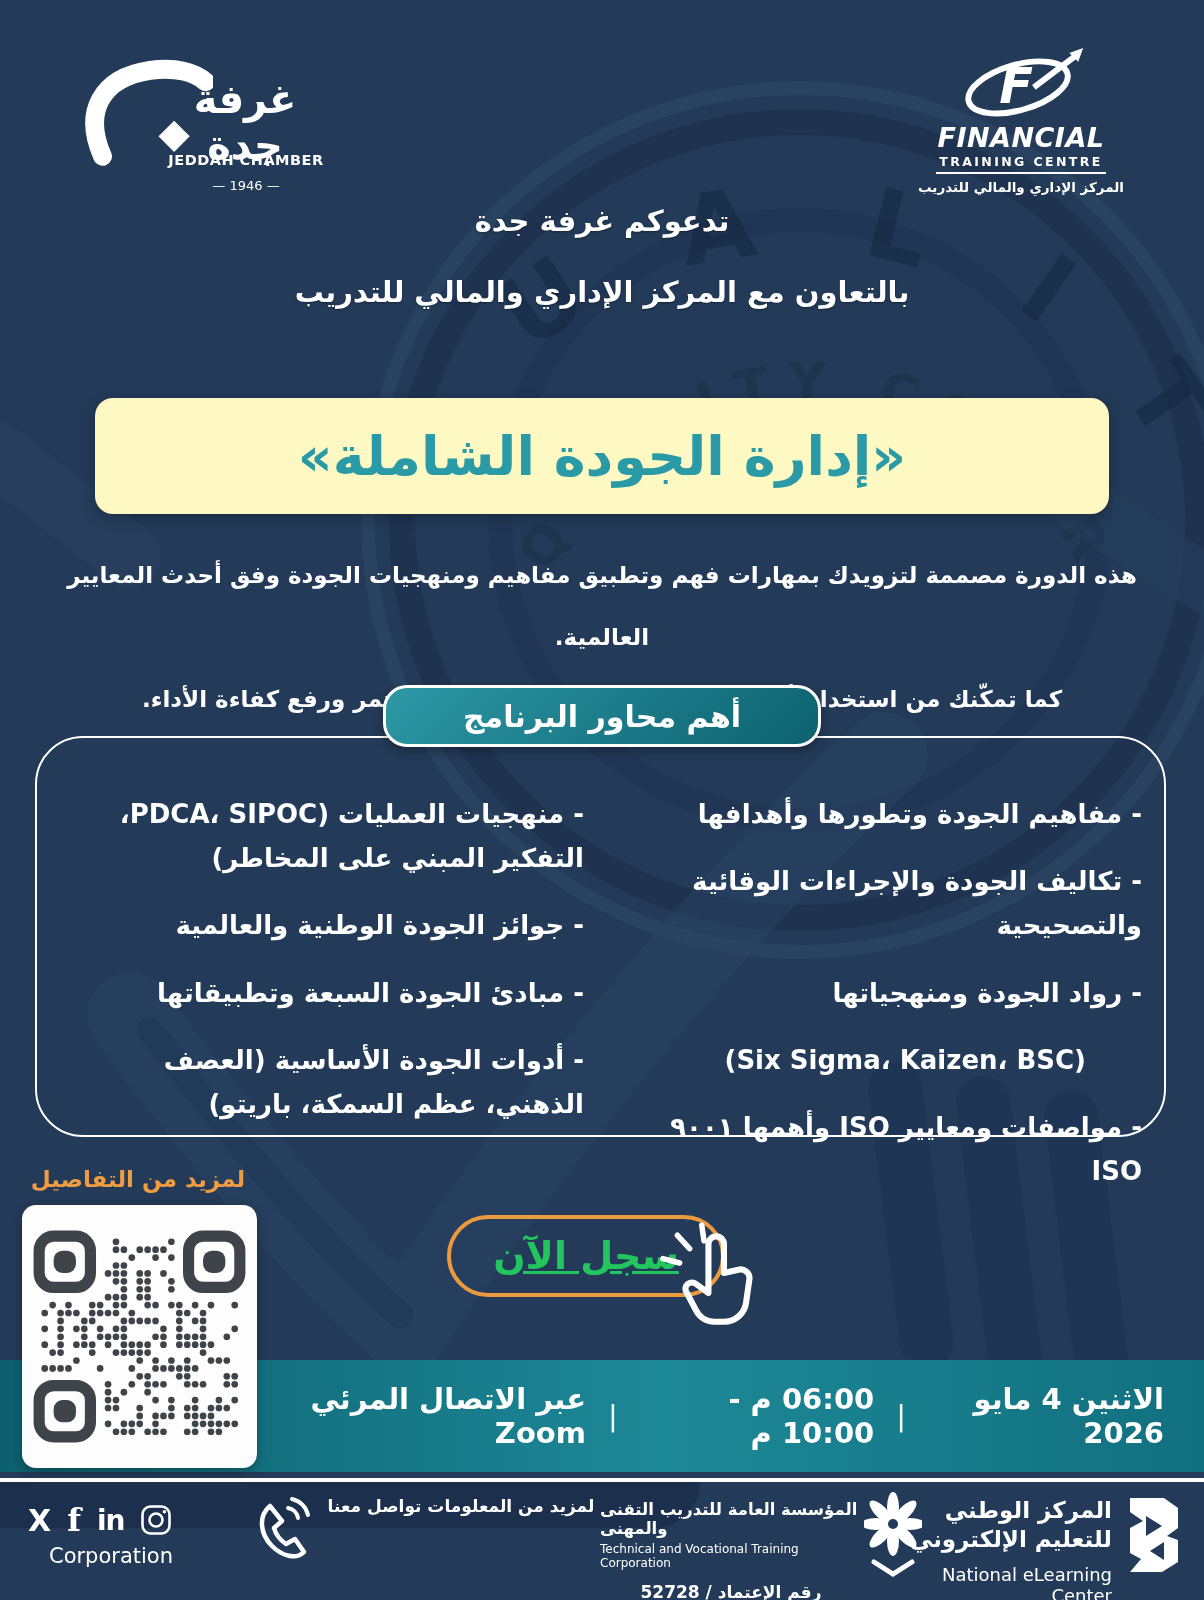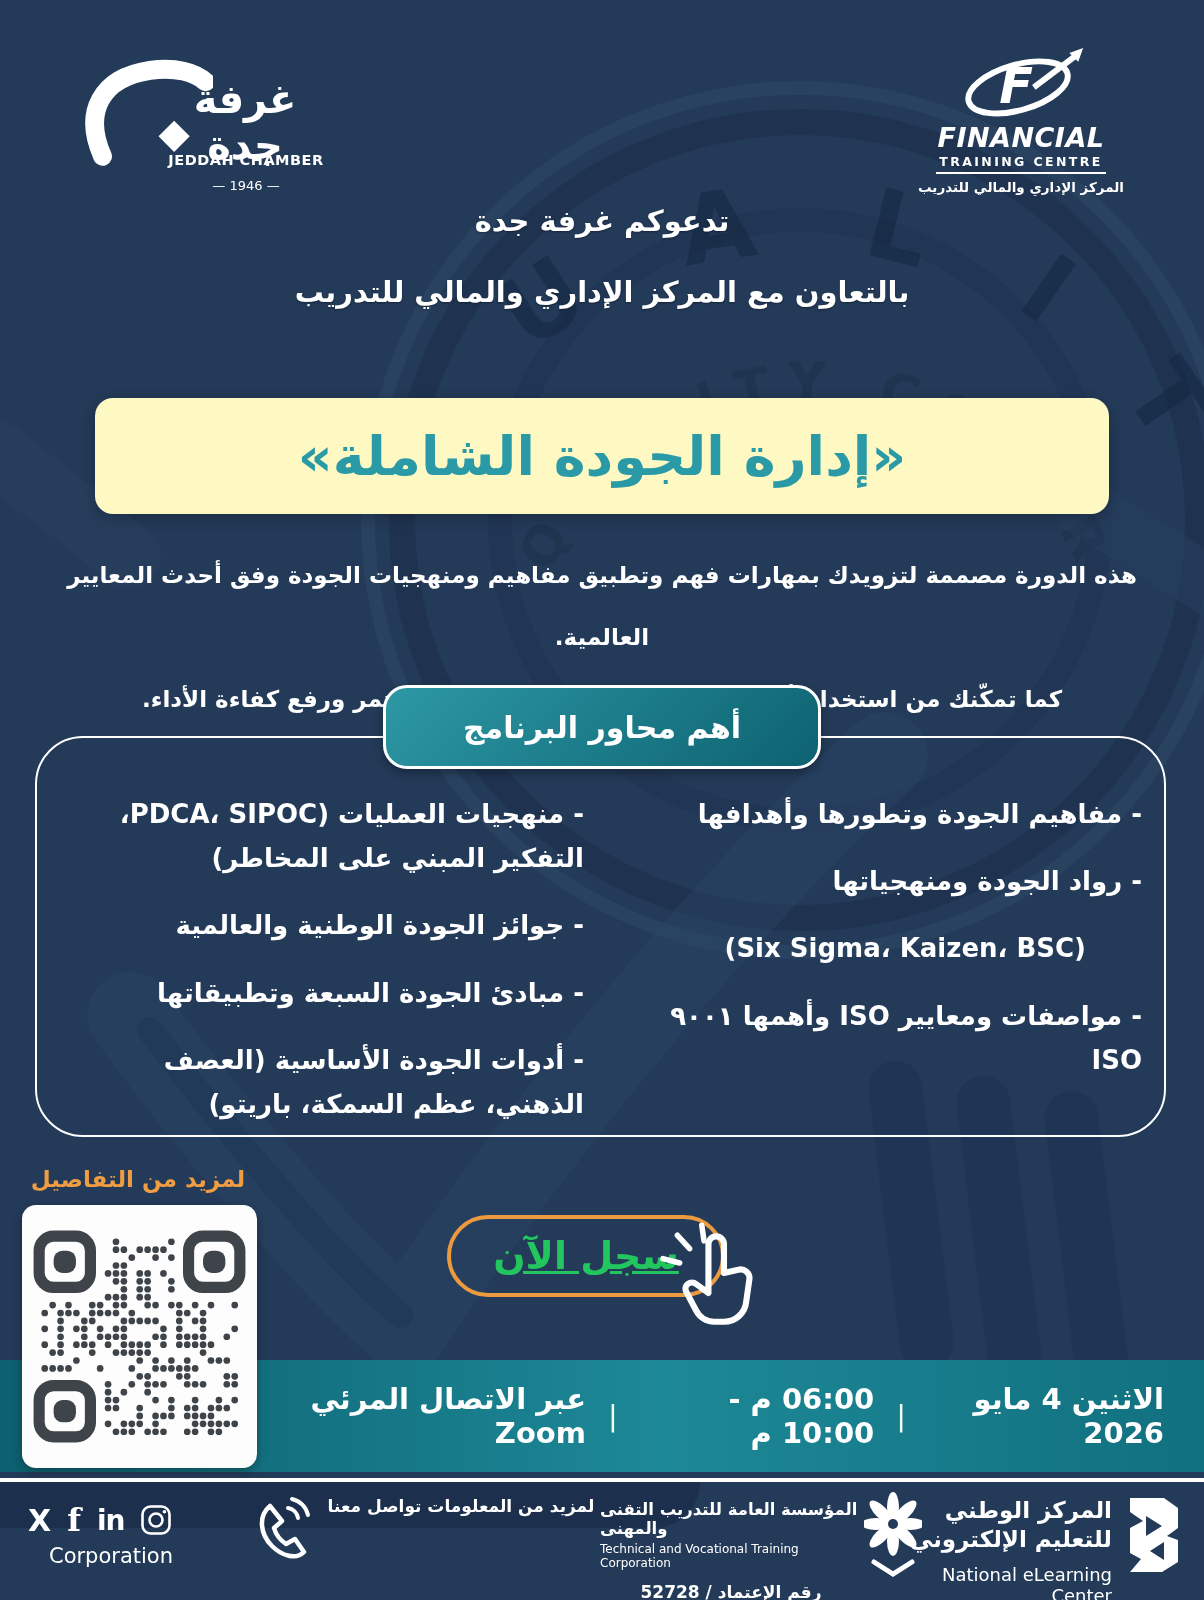--- a/index.html
+++ b/index.html
@@ -29,21 +29,21 @@
   .banner{position:absolute;left:95px;right:95px;top:398px;height:116px;background:#fef9c3;
           border-radius:18px;display:flex;align-items:center;justify-content:center;
           direction:rtl;color:#2b9aa7;font-size:54px;font-weight:700;
           box-shadow:0 4px 14px rgba(0,0,0,.25);}
   
   .desc{position:absolute;left:20px;right:20px;top:544px;text-align:center;direction:rtl;
         font-size:23px;font-weight:700;line-height:62px;}
   
   .topics-box{position:absolute;left:35px;right:38px;top:736px;height:401px;
               border:2px solid #fff;border-radius:48px;}
-  .topics-badge{position:absolute;left:50%;transform:translateX(-50%);top:685px;width:438px;height:84px;
+  .topics-badge{position:absolute;left:50%;transform:translateX(-50%);top:685px;width:438px;height:62px;
                 background:linear-gradient(135deg,#2d98a5 0%,#0d6270 100%);
                 border:3px solid #fff;border-radius:24px;display:flex;align-items:center;
                 justify-content:center;font-size:30px;font-weight:700;direction:rtl;
                 box-shadow:0 4px 10px rgba(0,0,0,.3);}
   .tcol{position:absolute;top:792px;width:522px;direction:rtl;text-align:right;
         font-size:26px;font-weight:700;line-height:1.7;}
   .tcol-r{right:62px;}
   .tcol-l{left:62px;}
   .titem{margin-bottom:23px;}
   .titem.indent-r{padding-left:18px;padding-right:56px;}
@@ -153,20 +153,21 @@
     <div>هذه الدورة مصممة لتزويدك بمهارات فهم وتطبيق مفاهيم ومنهجيات الجودة وفق أحدث المعايير العالمية.</div>
     <div>كما تمكّنك من استخدام أدوات الجودة لتحقيق التحسين المستمر ورفع كفاءة الأداء.</div>
   </div>
 
   <div class="topics-box"></div>
   <div class="topics-badge">
     <span>أهم محاور البرنامج</span>
   </div>
   <div class="tcol tcol-r">
     <div class="titem">-  مفاهيم الجودة وتطورها وأهدافها</div>
+    <div class="titem">-  تكاليف الجودة والإجراءات الوقائية والتصحيحية</div>
     <div class="titem">-  رواد الجودة ومنهجياتها</div>
     <div class="titem indent-r">‪(Six Sigma، Kaizen، BSC)‬</div>
     <div class="titem">-  مواصفات ومعايير ISO وأهمها ‪٩٠٠١ ISO‬</div>
   </div>
   <div class="tcol tcol-l">
     <div class="titem">-  منهجيات العمليات (PDCA، SIPOC، التفكير المبني على المخاطر)</div>
     <div class="titem">-  جوائز الجودة الوطنية والعالمية</div>
     <div class="titem">-  مبادئ الجودة السبعة وتطبيقاتها</div>
     <div class="titem">-  أدوات الجودة الأساسية (العصف الذهني، عظم السمكة، باريتو)</div>
   </div>

